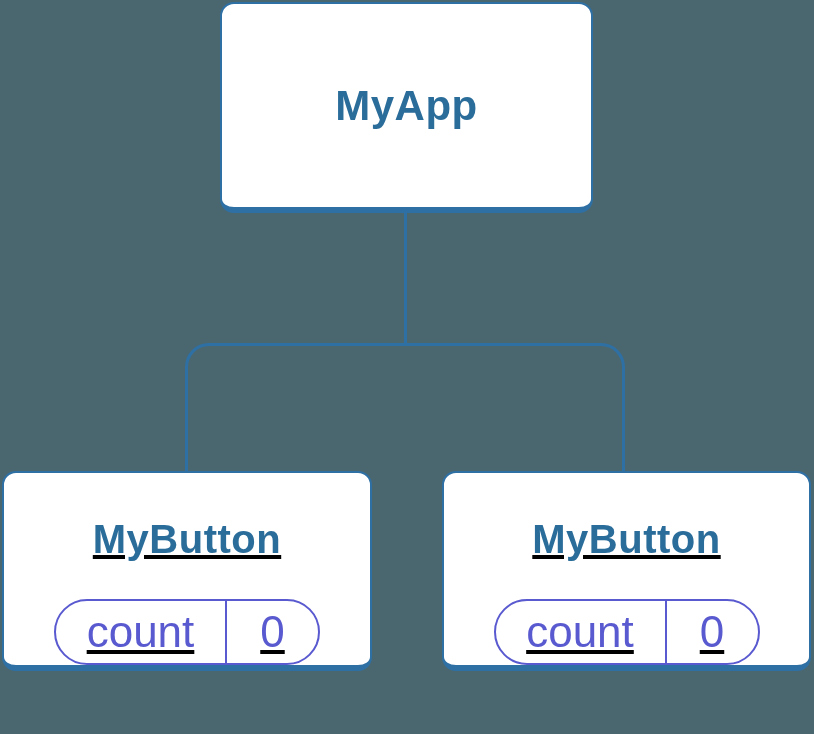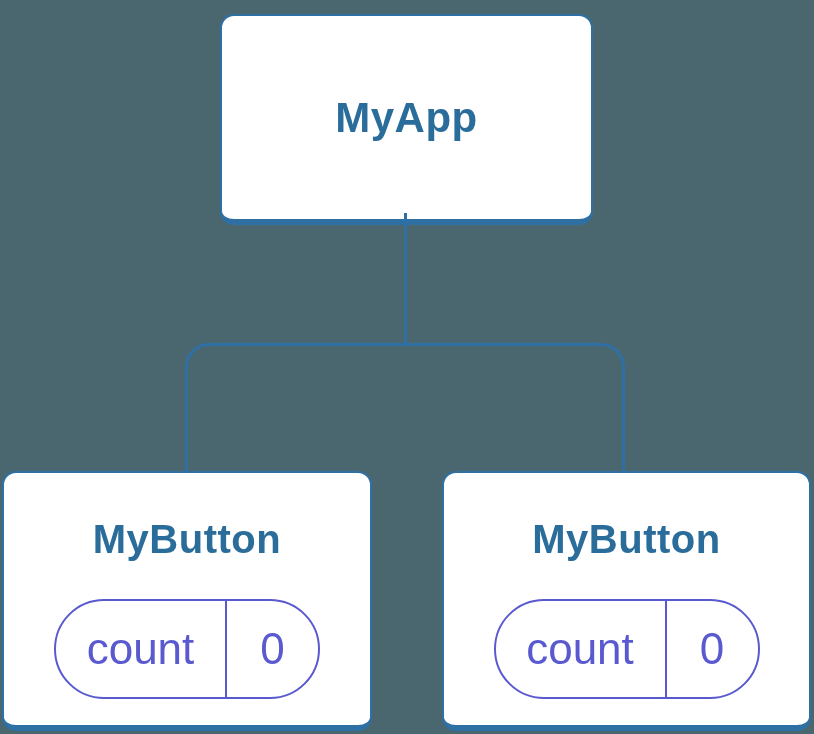--- a/index.html
+++ b/index.html
@@ -16,36 +16,37 @@
     background: var(--card-bg, #FFFFFF);
     border: 2px solid var(--line, #2F70A4);
     border-bottom-width: 6px;
     border-radius: 14px;
     box-sizing: border-box;
     display: flex;
     flex-direction: column;
     align-items: center;
   }
   .card-root {
-    left: 220px; top: 14px;
+    left: 220px; top: 2px;
     width: 373px; height: 211px;
     justify-content: center;
   }
   .card-title {
     color: var(--title, #2B6D9A);
     font-weight: 700;
     font-size: 40px;
     letter-spacing: 0.5px;
     white-space: nowrap;
   }
   .card-root .card-title { font-size: 42px; }
   .card-child {
     top: 471px;
-    width: 370px; height: 260px;
+    width: 370px; height: 200px;
     padding-top: 44px;
+    text-decoration: underline;
   }
   .card-child-left  { left: 2px; }
   .card-child-right { left: 442px; width: 369px; }
   .connector-stem {
     position: absolute;
     left: 404px; top: 213px;
     width: 3px; height: 132px;
     background: var(--line, #2F70A4);
   }
   .connector-bracket {

